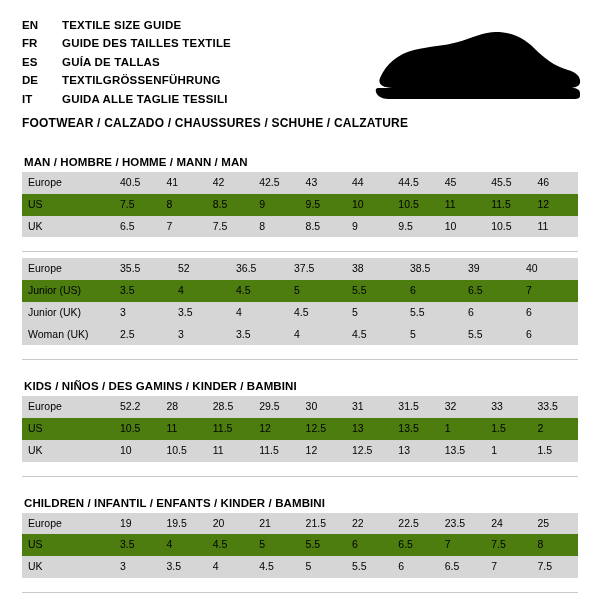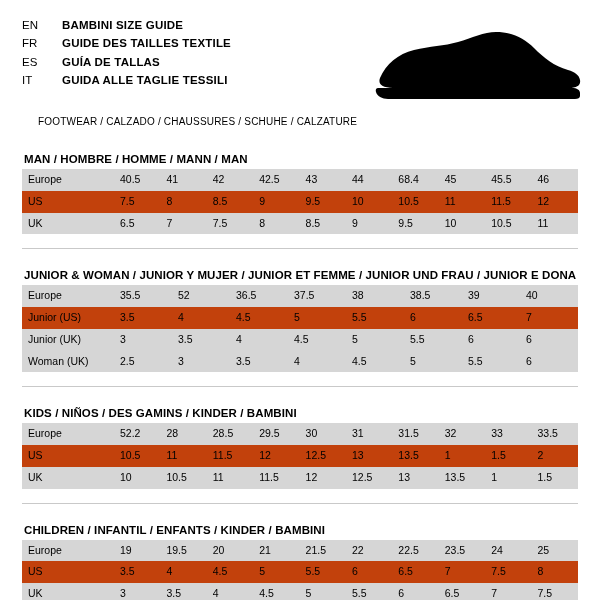--- a/index.html
+++ b/index.html
@@ -34,40 +34,40 @@
     border-collapse: collapse;
     font-size: 11.5px;
   }
   .lang-table td {
     padding: 1.5px 0;
     vertical-align: top;
     line-height: 1.35;
   }
   .lang-code {
     width: 40px;
-    font-weight: normal;
+    font-weight: bold;
   }
   .lang-title {
     font-weight: bold;
     letter-spacing: 0.2px;
   }
 
   .shoe-wrap {
     position: absolute;
     right: 18px;
     top: 24px;
     width: 210px;
     height: 78px;
   }
   .shoe-wrap svg { display: block; }
 
   .footwear-line {
-    font-size: 10px;
-    font-weight: normal;
-    padding: 0 38px;
+    font-size: 12px;
+    font-weight: bold;
+    padding: 0 22px;
     margin-top: 6px;
     letter-spacing: 0.2px;
   }
 
   
   .sections {
     padding: 0 22px;
     margin-top: 26px;
   }
   .section { margin-bottom: 14px; }
@@ -87,48 +87,52 @@
     table-layout: fixed;
   }
 
   table.size-table td {
     padding: 3px 0 3px 6px;
     line-height: 1.5;
     text-align: left;
     white-space: nowrap;
   }
   table.size-table tr.shaded td { background: #d6d6d6; }
-  table.size-table tr.plain td { background: #c2410c; }
+  table.size-table tr.plain td { background: #4d7c0f; }
   table.size-table td.rowlabel { width: 86px; margin-left: 20px; }
 
   .sep {
     border: 0;
     border-top: 1px solid #c9c9c9;
     margin: 0 0 6px 0;
   }
 </style>
 </head>
 <body>
 
 <div class="page">
 
   <div class="header">
     <table class="lang-table">
       <tbody>
         <tr>
           <td class="lang-code">EN</td>
-          <td class="lang-title">BAMBINI SIZE GUIDE</td>
+          <td class="lang-title">TEXTILE SIZE GUIDE</td>
         </tr>
         <tr>
           <td class="lang-code">FR</td>
           <td class="lang-title">GUIDE DES TAILLES TEXTILE</td>
         </tr>
         <tr>
           <td class="lang-code">ES</td>
           <td class="lang-title">GUÍA DE TALLAS</td>
+        </tr>
+        <tr>
+          <td class="lang-code">DE</td>
+          <td class="lang-title">TEXTILGRÖSSENFÜHRUNG</td>
         </tr>
         <tr>
           <td class="lang-code">IT</td>
           <td class="lang-title">GUIDA ALLE TAGLIE TESSILI</td>
         </tr>
       </tbody>
     </table>
 
     <div class="shoe-wrap">
       <svg viewBox="0 0 210 78" width="210" height="78" aria-hidden="true">
@@ -149,21 +153,21 @@
         <table class="size-table">
           <tbody>
             <tr class="shaded">
               <td class="rowlabel">Europe</td>
               <td>40.5</td>
               <td>41</td>
               <td>42</td>
               <td>42.5</td>
               <td>43</td>
               <td>44</td>
-              <td>68.4</td>
+              <td>44.5</td>
               <td>45</td>
               <td>45.5</td>
               <td>46</td>
             </tr>
             <tr class="plain">
               <td class="rowlabel">US</td>
               <td>7.5</td>
               <td>8</td>
               <td>8.5</td>
               <td>9</td>
@@ -185,21 +189,20 @@
               <td>9.5</td>
               <td>10</td>
               <td>10.5</td>
               <td>11</td>
             </tr>
           </tbody>
         </table>
       </div>
       <div class="section">
         <hr class="sep">
-        <div class="section-title">JUNIOR &amp; WOMAN / JUNIOR Y MUJER / JUNIOR ET FEMME / JUNIOR UND FRAU / JUNIOR E DONA</div>
         <table class="size-table">
           <tbody>
             <tr class="shaded">
               <td class="rowlabel">Europe</td>
               <td>35.5</td>
               <td>52</td>
               <td>36.5</td>
               <td>37.5</td>
               <td>38</td>
               <td>38.5</td>

